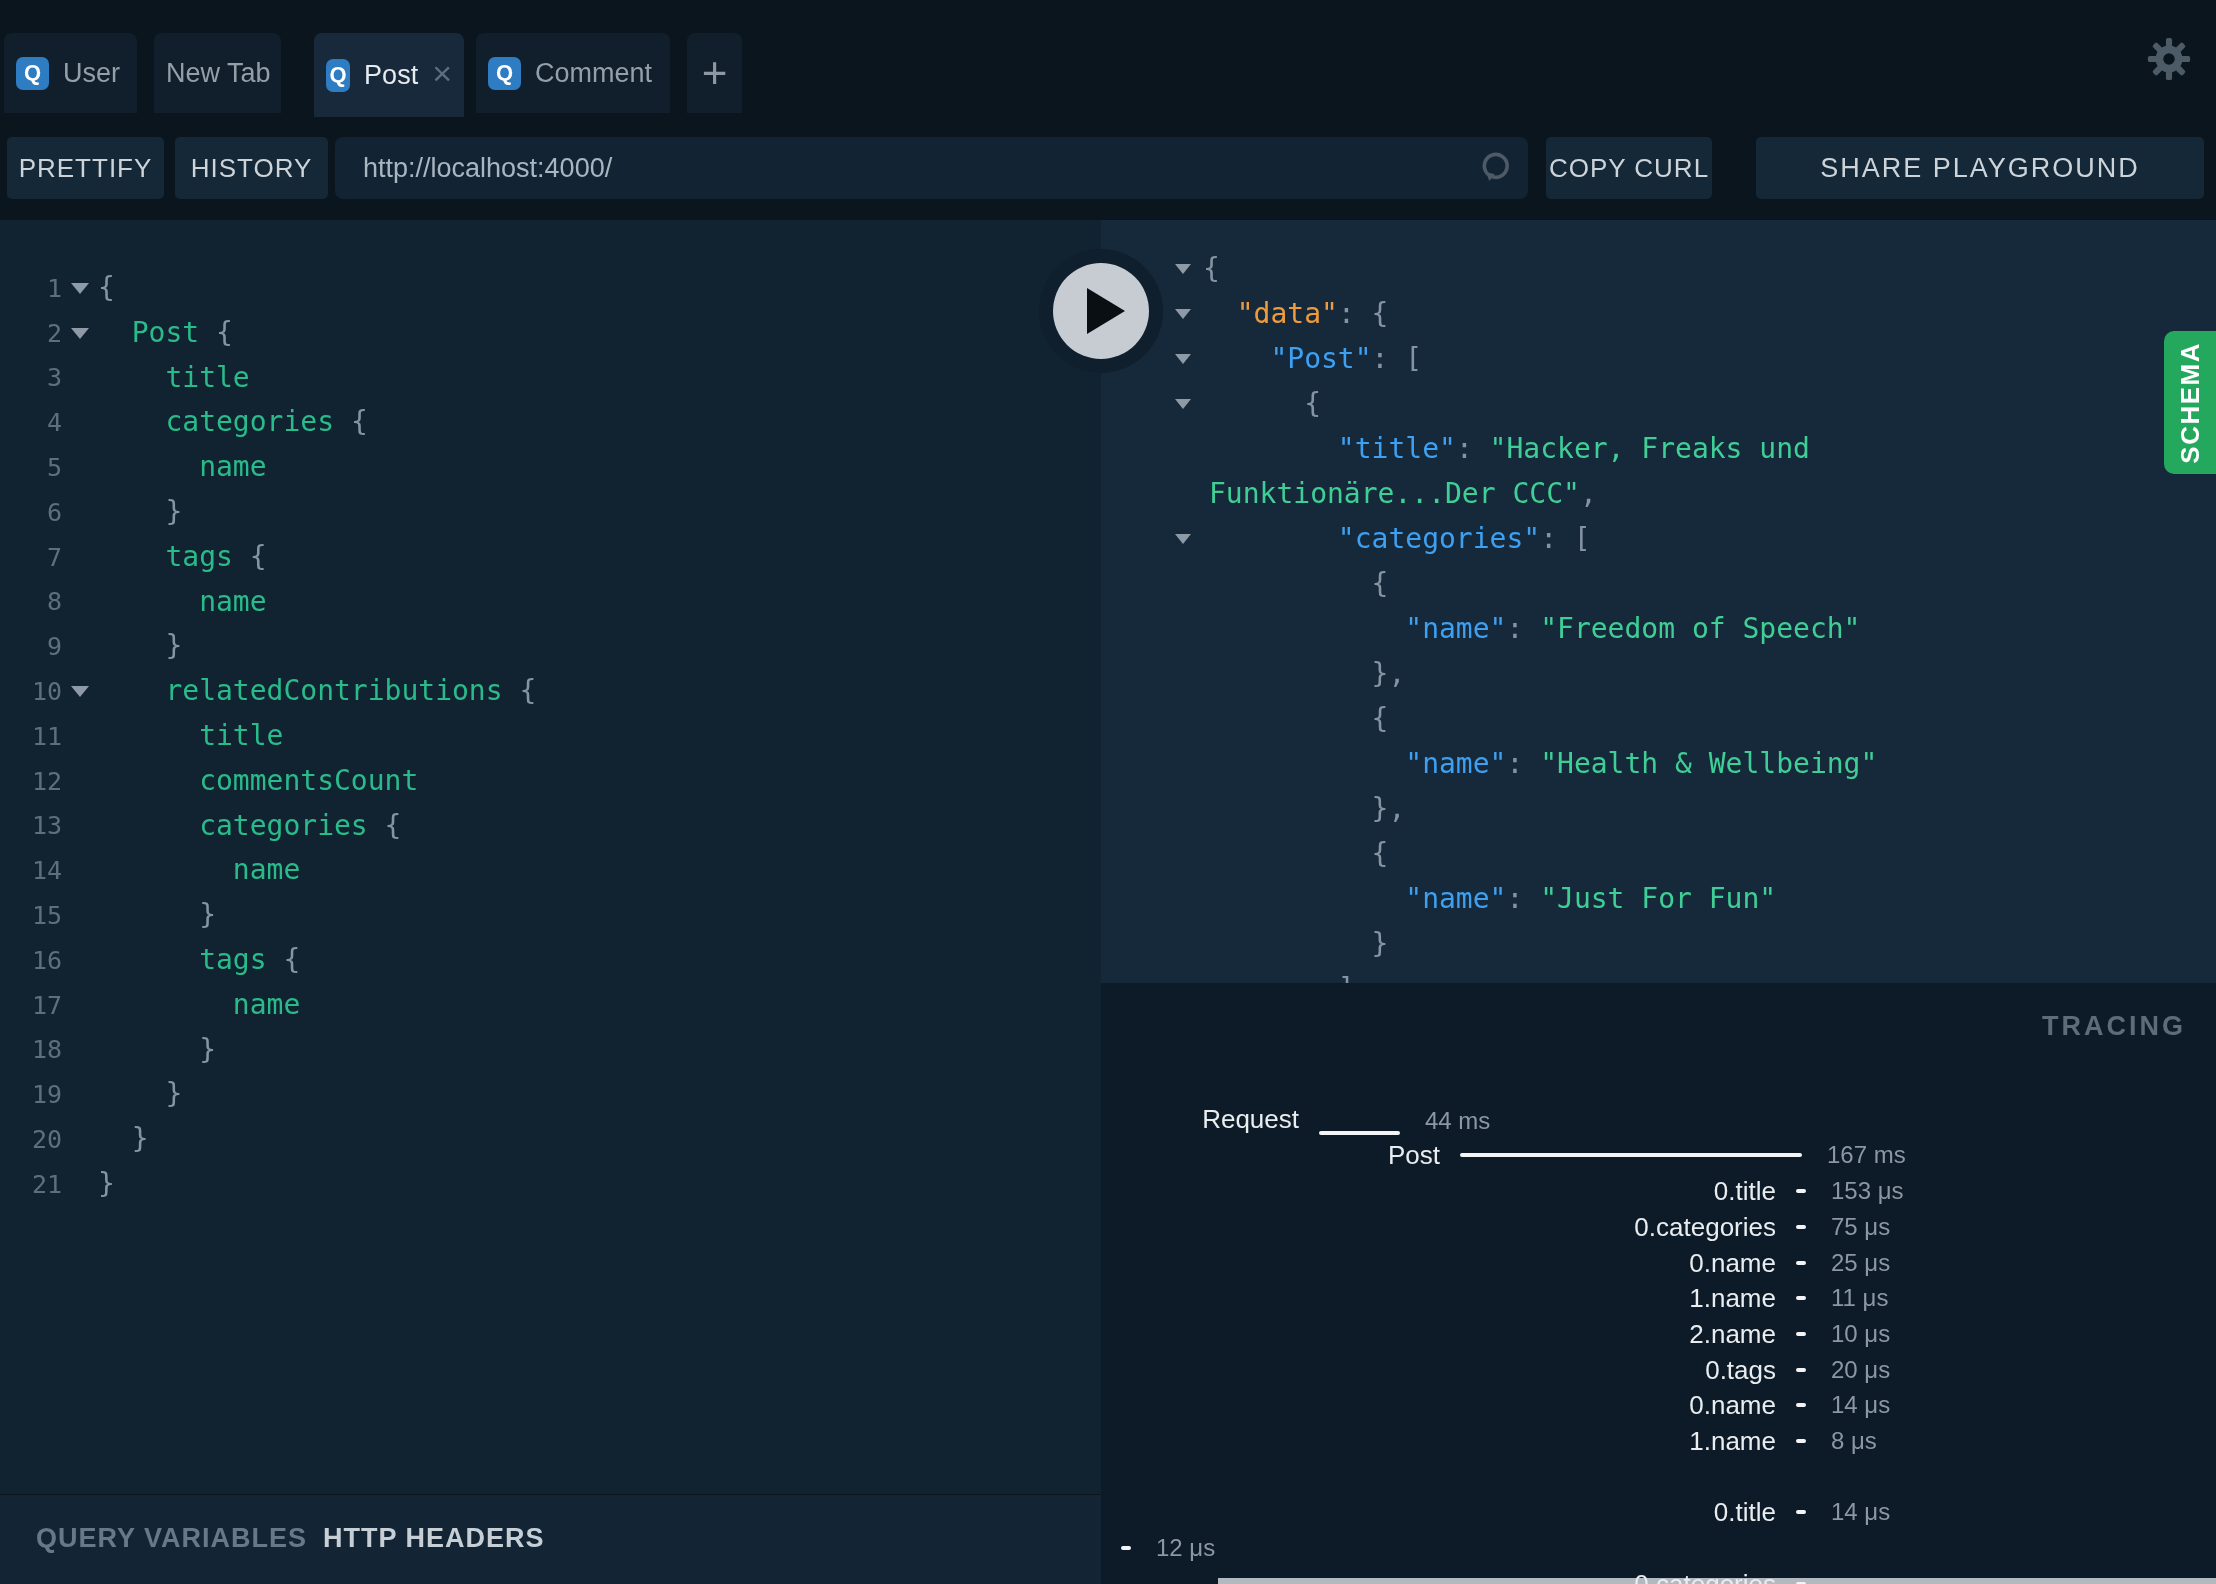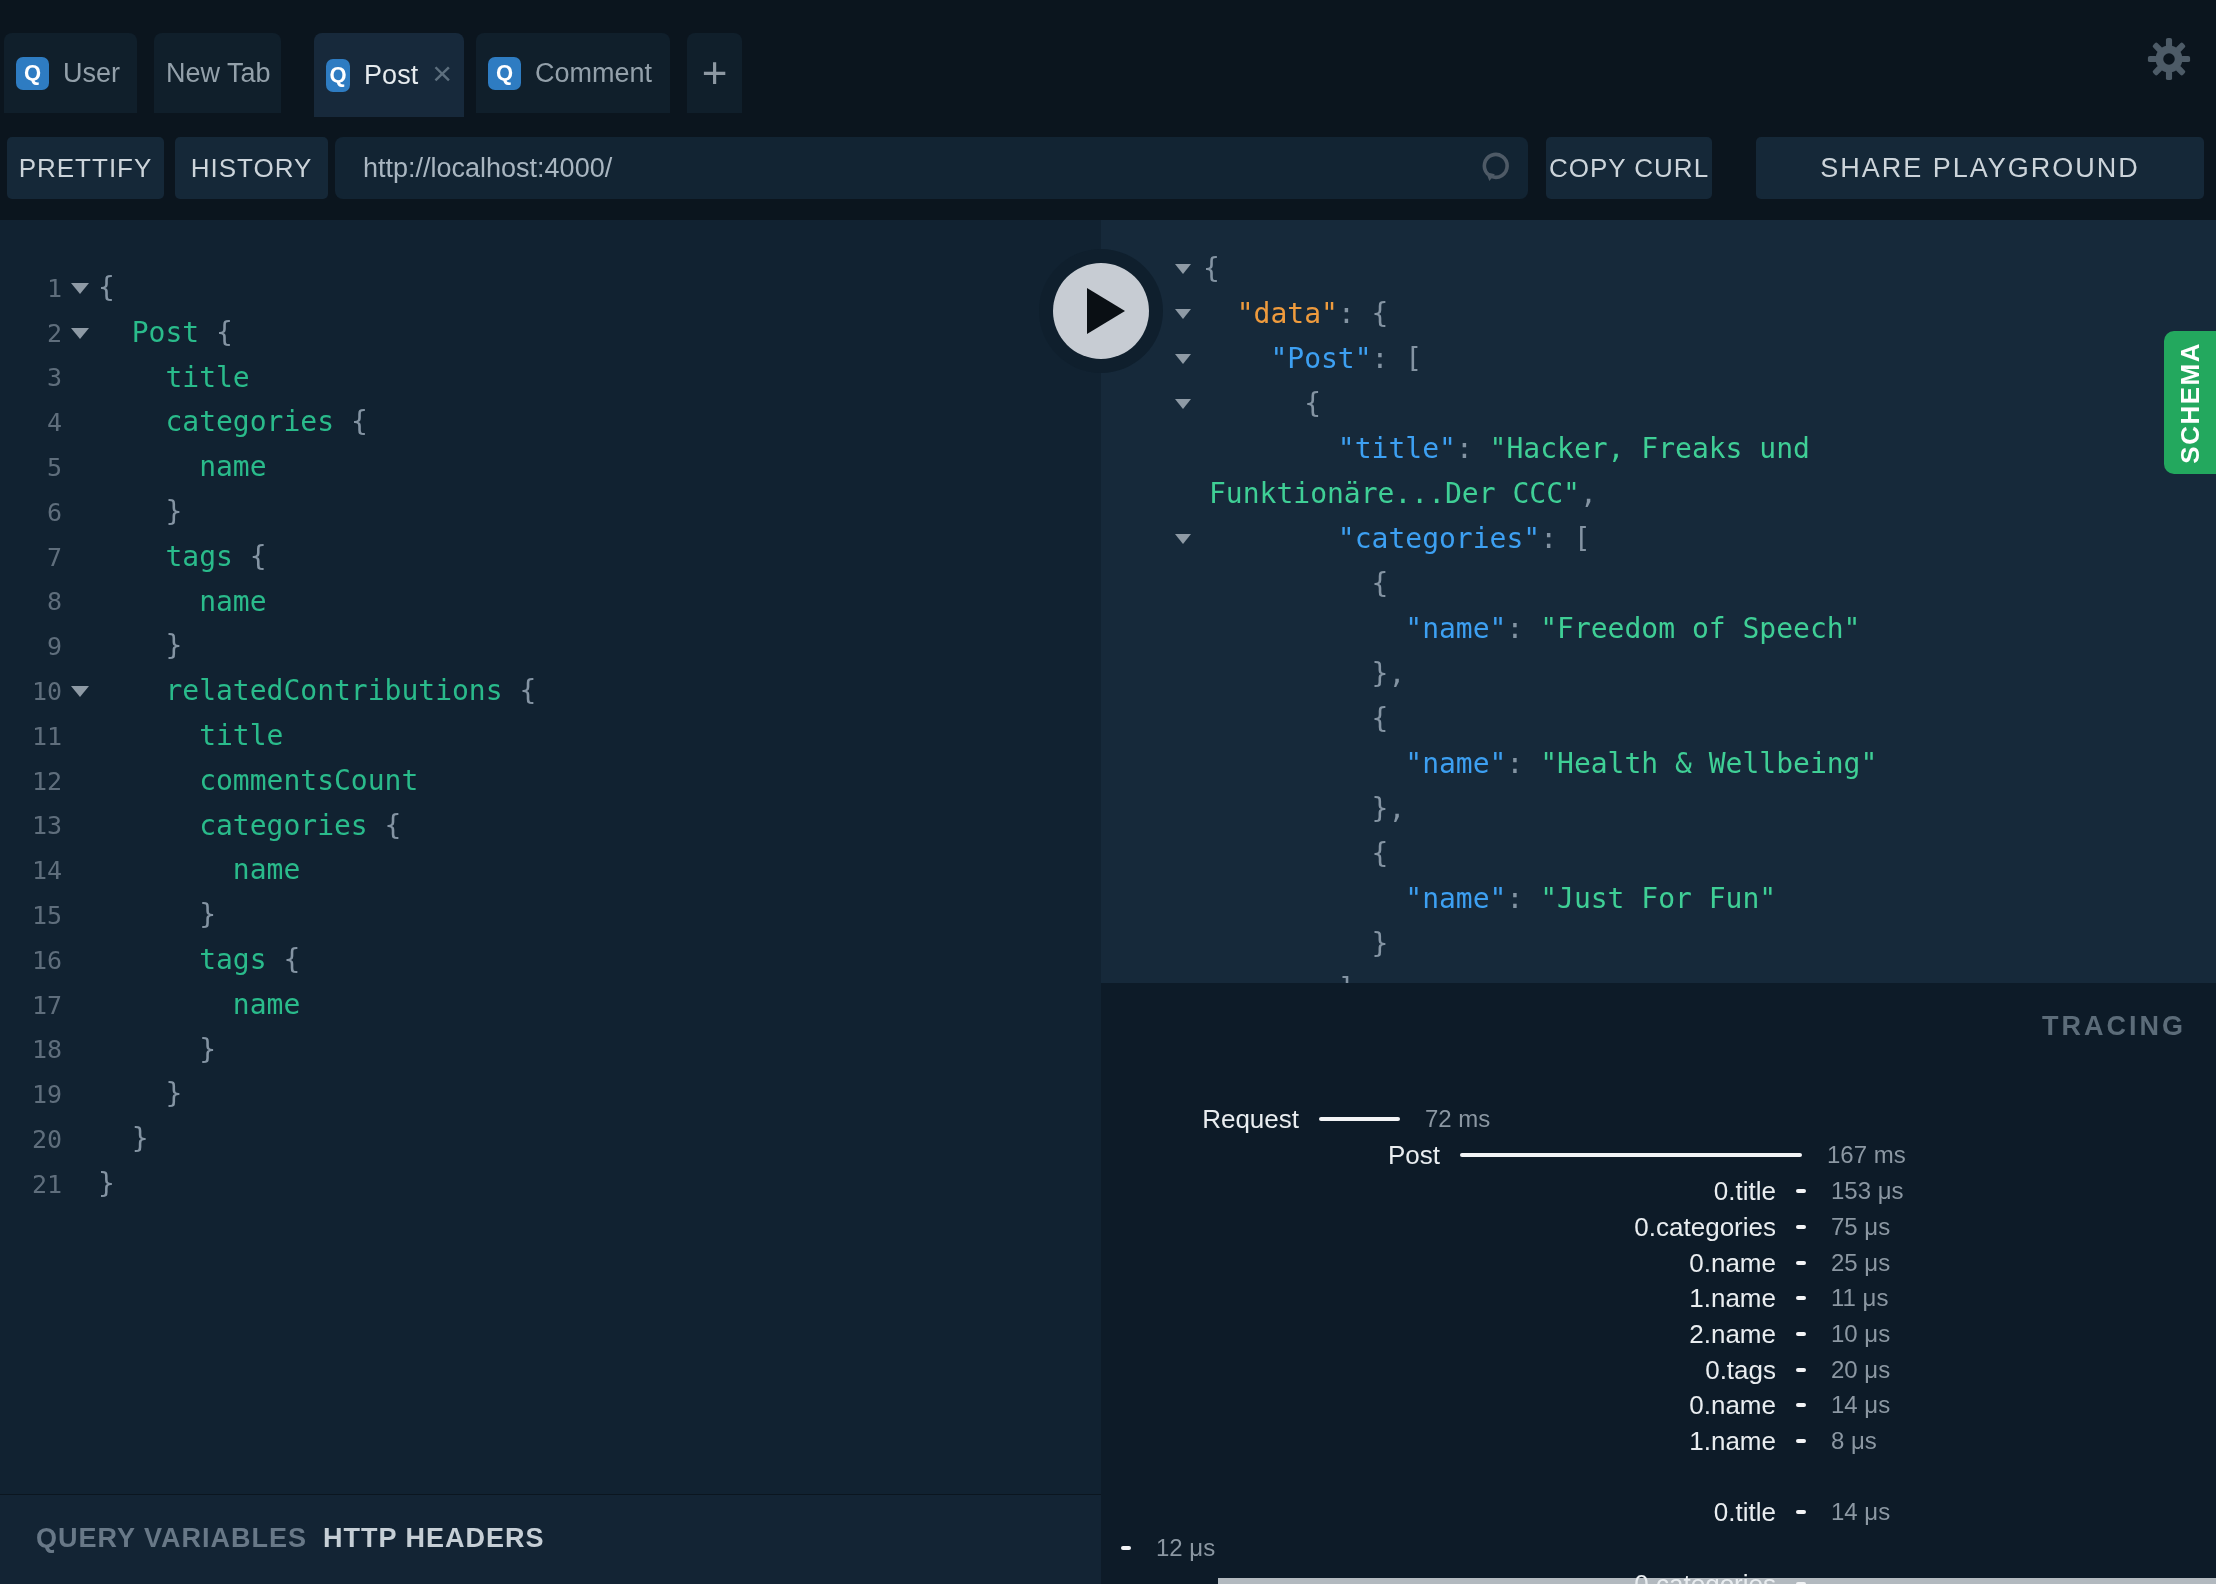--- a/index.html
+++ b/index.html
@@ -339,24 +339,24 @@
   </div>
 </div>
 
 <div class="schema">
   <span>SCHEMA</span>
 </div>
 
 <div class="tracing" id="tracing">
   <div class="tracing-title">TRACING</div>
   <div class="hscroll"></div>
-<div class="trow" style="top: 136px;">
+<div class="trow" style="top: 136px; align-items: flex-end;">
       <span class="tlabel" style="width: 198px;">Request</span>
       <span class="tbar" style="width: 81px;"></span>
-      <span class="tval">72 ms</span>
+      <span class="tval">44 ms</span>
     </div>
     <div class="trow" style="top: 172px;">
       <span class="tlabel" style="width: 339px;">Post</span>
       <span class="tbar" style="width: 342px;"></span>
       <span class="tval">167 ms</span>
     </div>
     <div class="trow" style="top: 208px;">
       <span class="tlabel" style="width: 675px;">0.title</span>
       <span class="tbar" style="width: 10px;"></span>
       <span class="tval">153 μs</span>

